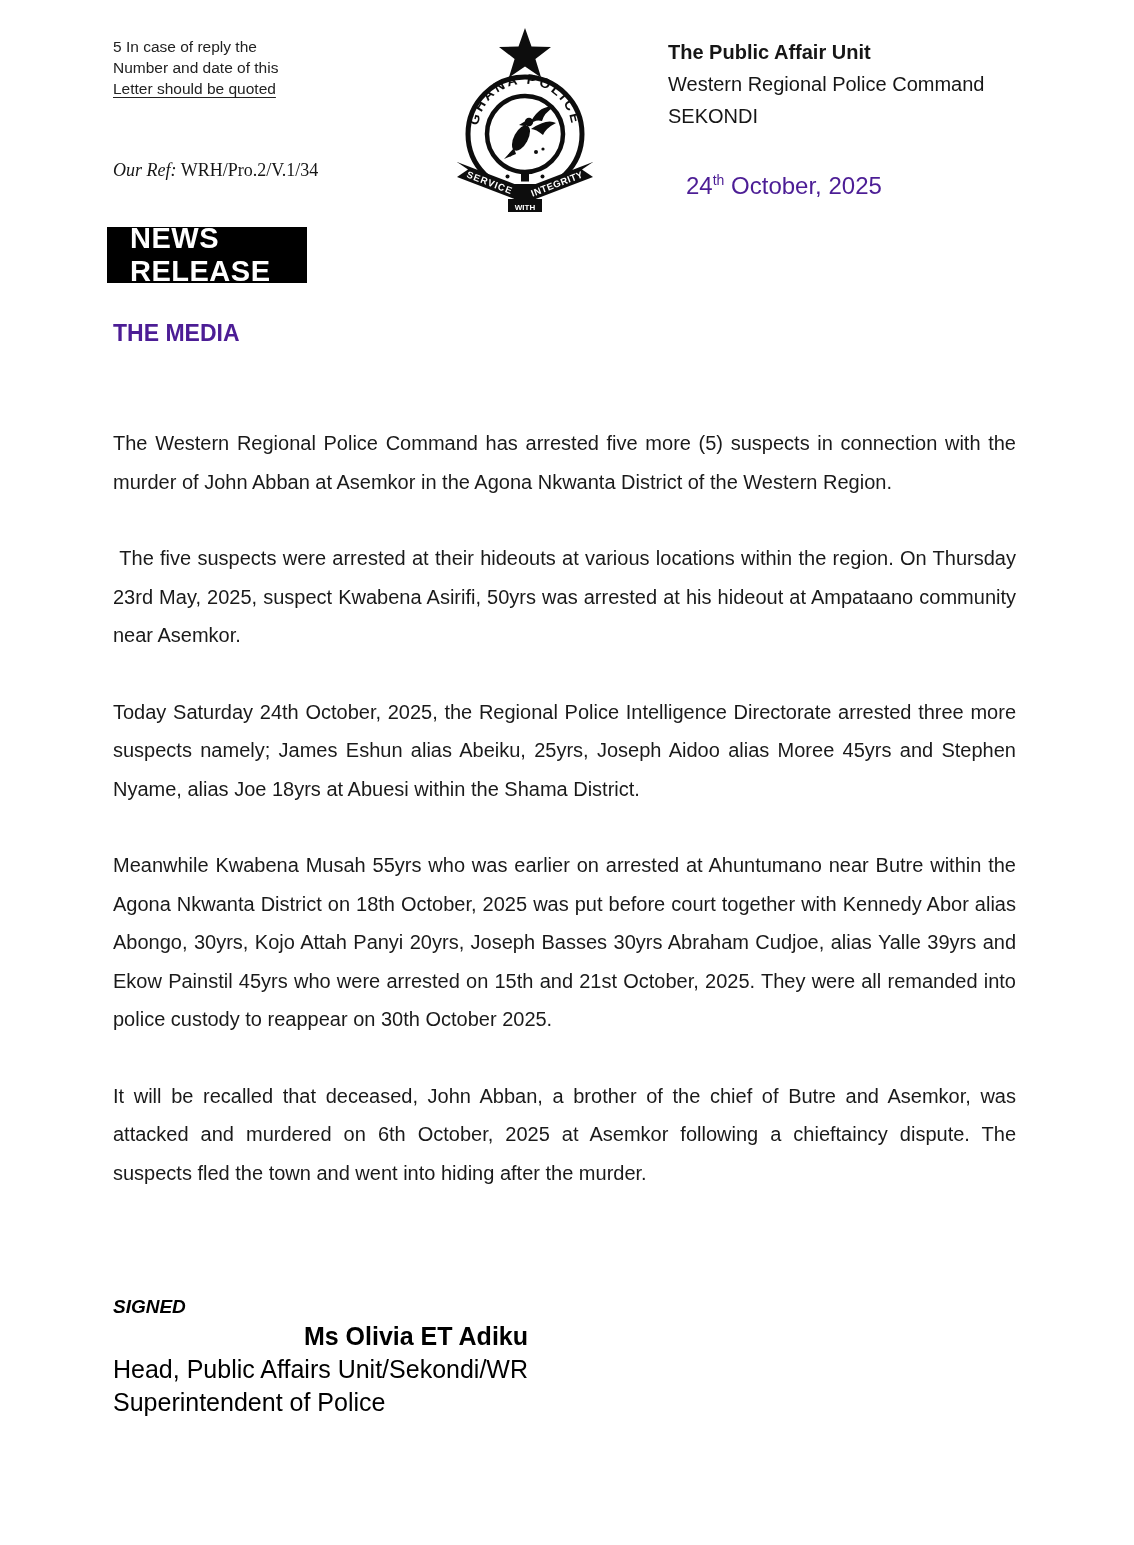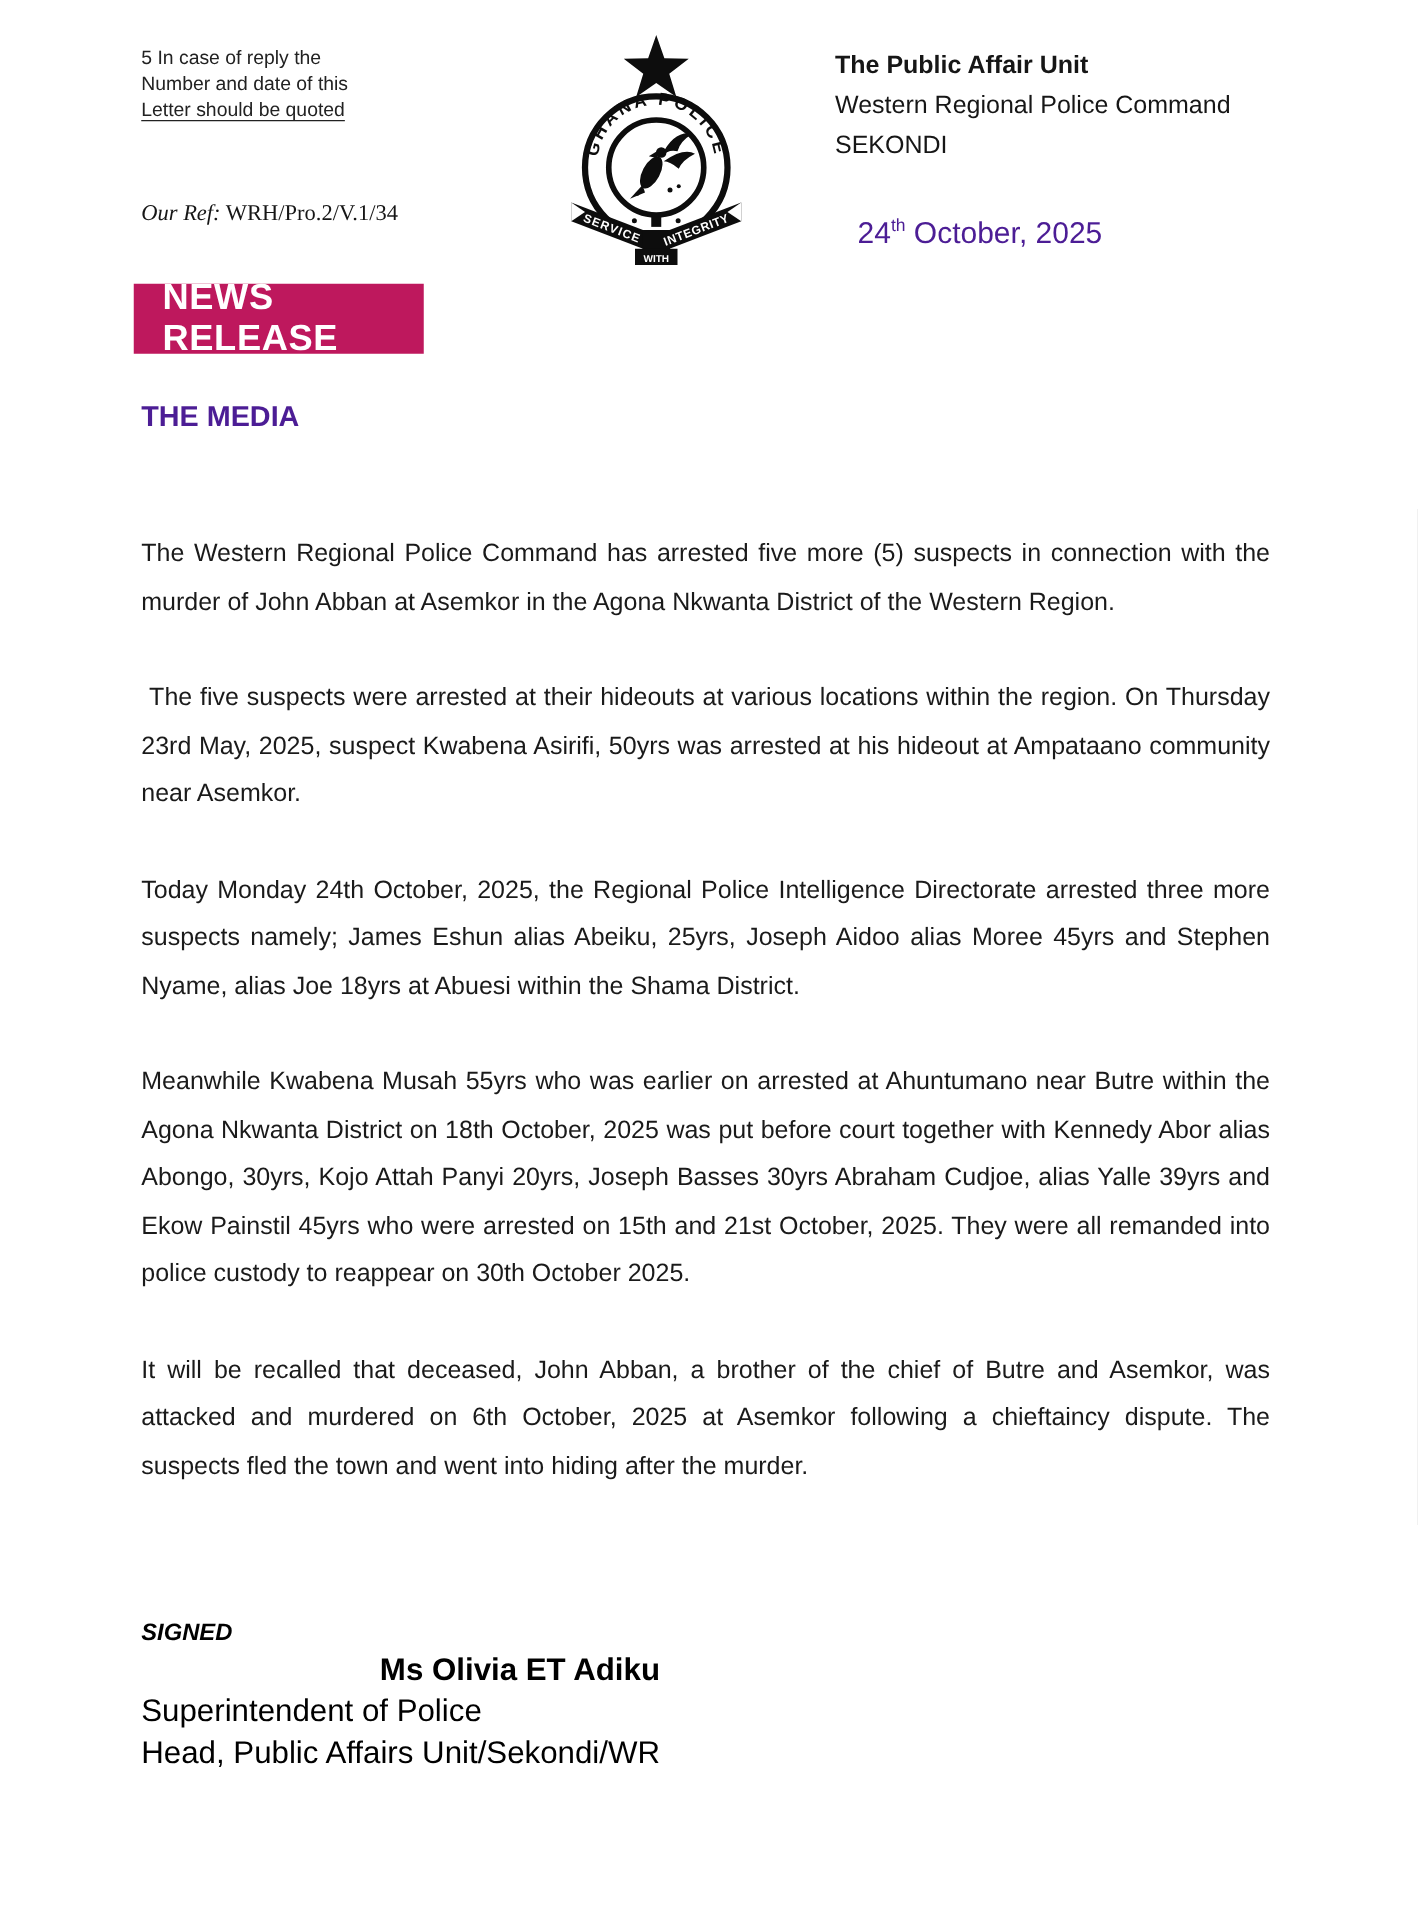--- a/index.html
+++ b/index.html
@@ -38,22 +38,22 @@
     font-size: 20px; line-height: 32px; color: #161616;
   }
   .hdr-right .unit { font-weight: bold; }
   .hdr-date {
     position: absolute; left: 686px; top: 172px;
     font-size: 24px; color: #4c1d95;
   }
   .hdr-date sup { font-size: 14px; vertical-align: super; }
   .banner {
     position: absolute; left: 107px; top: 227px;
-    width: 232px; height: 56px;
-    background: #be185d;
+    width: 200px; height: 56px;
+    background: #000000;
     display: flex; align-items: center;
     padding-left: 23px;
   }
   .banner span {
     color: #ffffff; font-weight: bold; font-size: 29px;
     letter-spacing: 0.5px;
   }
   .addressee {
     position: absolute; left: 113px; top: 320px;
     font-size: 23px; font-weight: bold; color: #4c1d95;
@@ -161,25 +161,25 @@
   <div class="banner">
     <span>NEWS RELEASE</span>
   </div>
 
   <div class="addressee">THE MEDIA</div>
 
 
   <div class="body-text">
     <p>The Western Regional Police Command has arrested five more (5) suspects in connection with the murder of John Abban at Asemkor in the Agona Nkwanta District of the Western Region.</p>
     <p> The five suspects were arrested at their hideouts at various locations within the region. On Thursday 23rd May, 2025, suspect Kwabena Asirifi, 50yrs was arrested at his hideout at Ampataano community near Asemkor.</p>
-    <p>Today Monday 24th October, 2025, the Regional Police Intelligence Directorate arrested three more suspects namely; James Eshun alias Abeiku, 25yrs, Joseph Aidoo alias Moree 45yrs and Stephen Nyame, alias Joe 18yrs at Abuesi within the Shama District.</p>
+    <p>Today Saturday 24th October, 2025, the Regional Police Intelligence Directorate arrested three more suspects namely; James Eshun alias Abeiku, 25yrs, Joseph Aidoo alias Moree 45yrs and Stephen Nyame, alias Joe 18yrs at Abuesi within the Shama District.</p>
     <p>Meanwhile Kwabena Musah 55yrs who was earlier on arrested at Ahuntumano near Butre within the Agona Nkwanta District on 18th October, 2025 was put before court together with Kennedy Abor alias Abongo, 30yrs, Kojo Attah Panyi 20yrs, Joseph Basses 30yrs Abraham Cudjoe, alias Yalle 39yrs and Ekow Painstil 45yrs who were arrested on 15th and 21st October, 2025. They were all remanded into police custody to reappear on 30th October 2025.</p>
     <p>It will be recalled that deceased, John Abban, a brother of the chief of Butre and Asemkor, was attacked and murdered on 6th October, 2025 at Asemkor following a chieftaincy dispute. The suspects fled the town and went into hiding after the murder.</p>
   </div>
 
   <div class="signature">
     <div class="signed">SIGNED</div>
     <div class="sig-name">Ms Olivia ET Adiku</div>
+    <div>Head, Public Affairs Unit/Sekondi/WR</div>
     <div>Superintendent of Police</div>
-    <div>Head, Public Affairs Unit/Sekondi/WR</div>
   </div>
 
 </div>
 
 </body></html>

